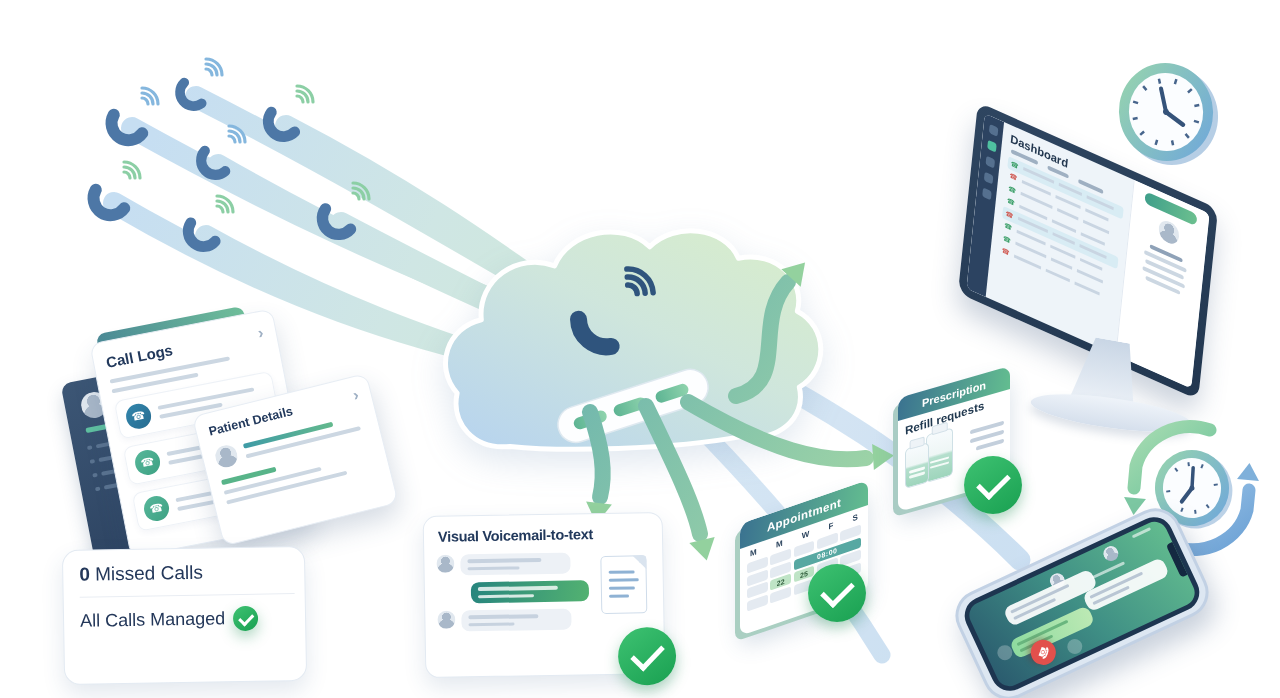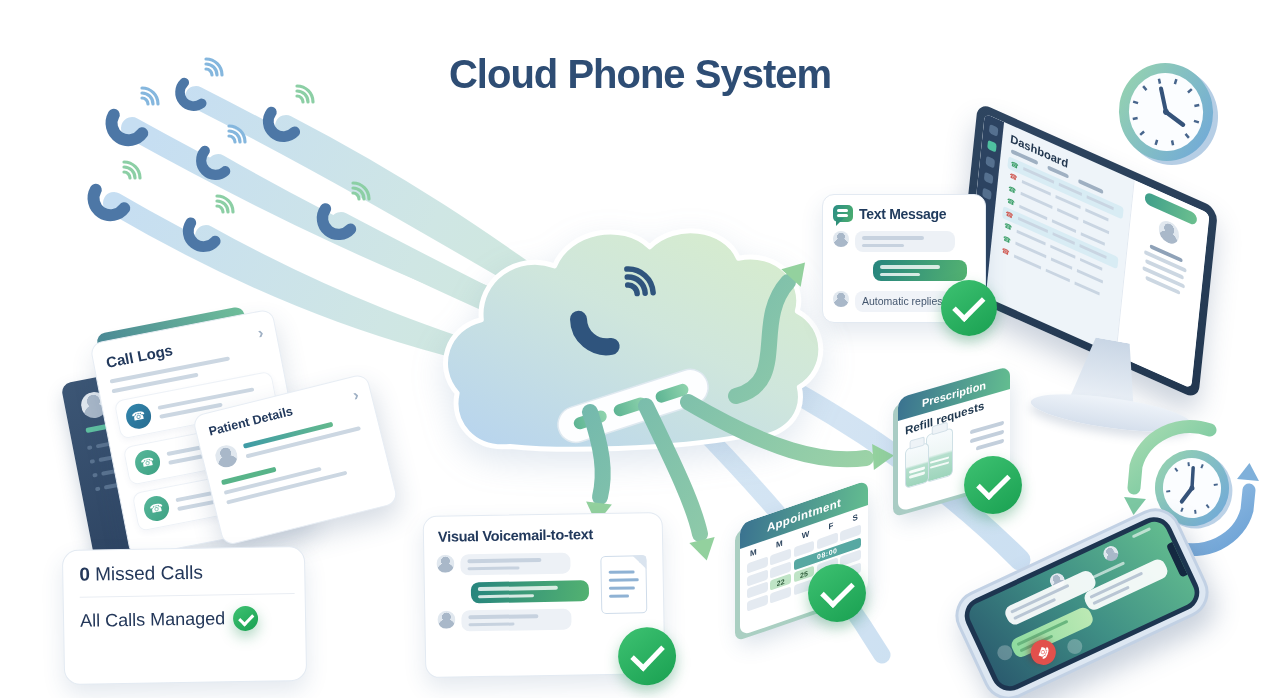--- a/index.html
+++ b/index.html
@@ -500,42 +500,20 @@
       <b>0</b>
       <span>Missed Calls</span>
     </div>
     <hr class="mc-div">
     <div class="mc-line2">
       <span>All Calls Managed</span>
       <span class="check sm"></span>
     </div>
   </div>
 
-  <div class="card textmsg">
-    <div class="tm-head">
-      <span class="tm-icon"></span>
-      <span class="tm-title">Text Message</span>
-    </div>
-    <div class="brow">
-      <span class="av" style="width:16px;height:16px;flex:0 0 auto"></span>
-      <span class="bubble" style="width:86px">
-          <i class="bar" style="width:62px"></i>
-          <i class="bar" style="width:42px;margin-top:4px"></i>
-        </span>
-    </div>
-    <div class="bubble green">
-      <i class="bar" style="width:60px"></i>
-        <i class="bar" style="width:40px;margin-top:4px"></i>
-    </div>
-    <div class="brow" style="margin-top:10px">
-      <span class="av" style="width:16px;height:16px;flex:0 0 auto"></span>
-      <span class="tm-reply">Automatic replies</span>
-    </div>
-    <span class="check" style="right:-12px;bottom:-14px;width:56px;height:56px"></span>
-  </div>
 
   <div class="abs rx-wrap">
     <div class="rx-card">
       <div class="rx-head">Prescription</div>
       <div class="rx-sub">Refill requests</div>
       <div style="position:relative;height:58px">
         <div class="bottle" style="left:28px;top:6px;width:25px;height:46px">
             <i></i>
           </div>
         <div class="bottle" style="left:7px;top:14px;width:22px;height:38px">
@@ -637,16 +615,15 @@
           </div>
           <span class="ph-ghost" style="left:10px;bottom:26px"></span>
           <span class="ph-ghost" style="left:76px;bottom:2px"></span>
           <span class="ph-red pg">☎</span>
         </div>
       </div>
     </div>
   </div>
 
   <div class="title-block">
-    <h1 class="main-title">Cloud Phone System</h1>
   </div>
 
 </div>
 
 </body></html>

